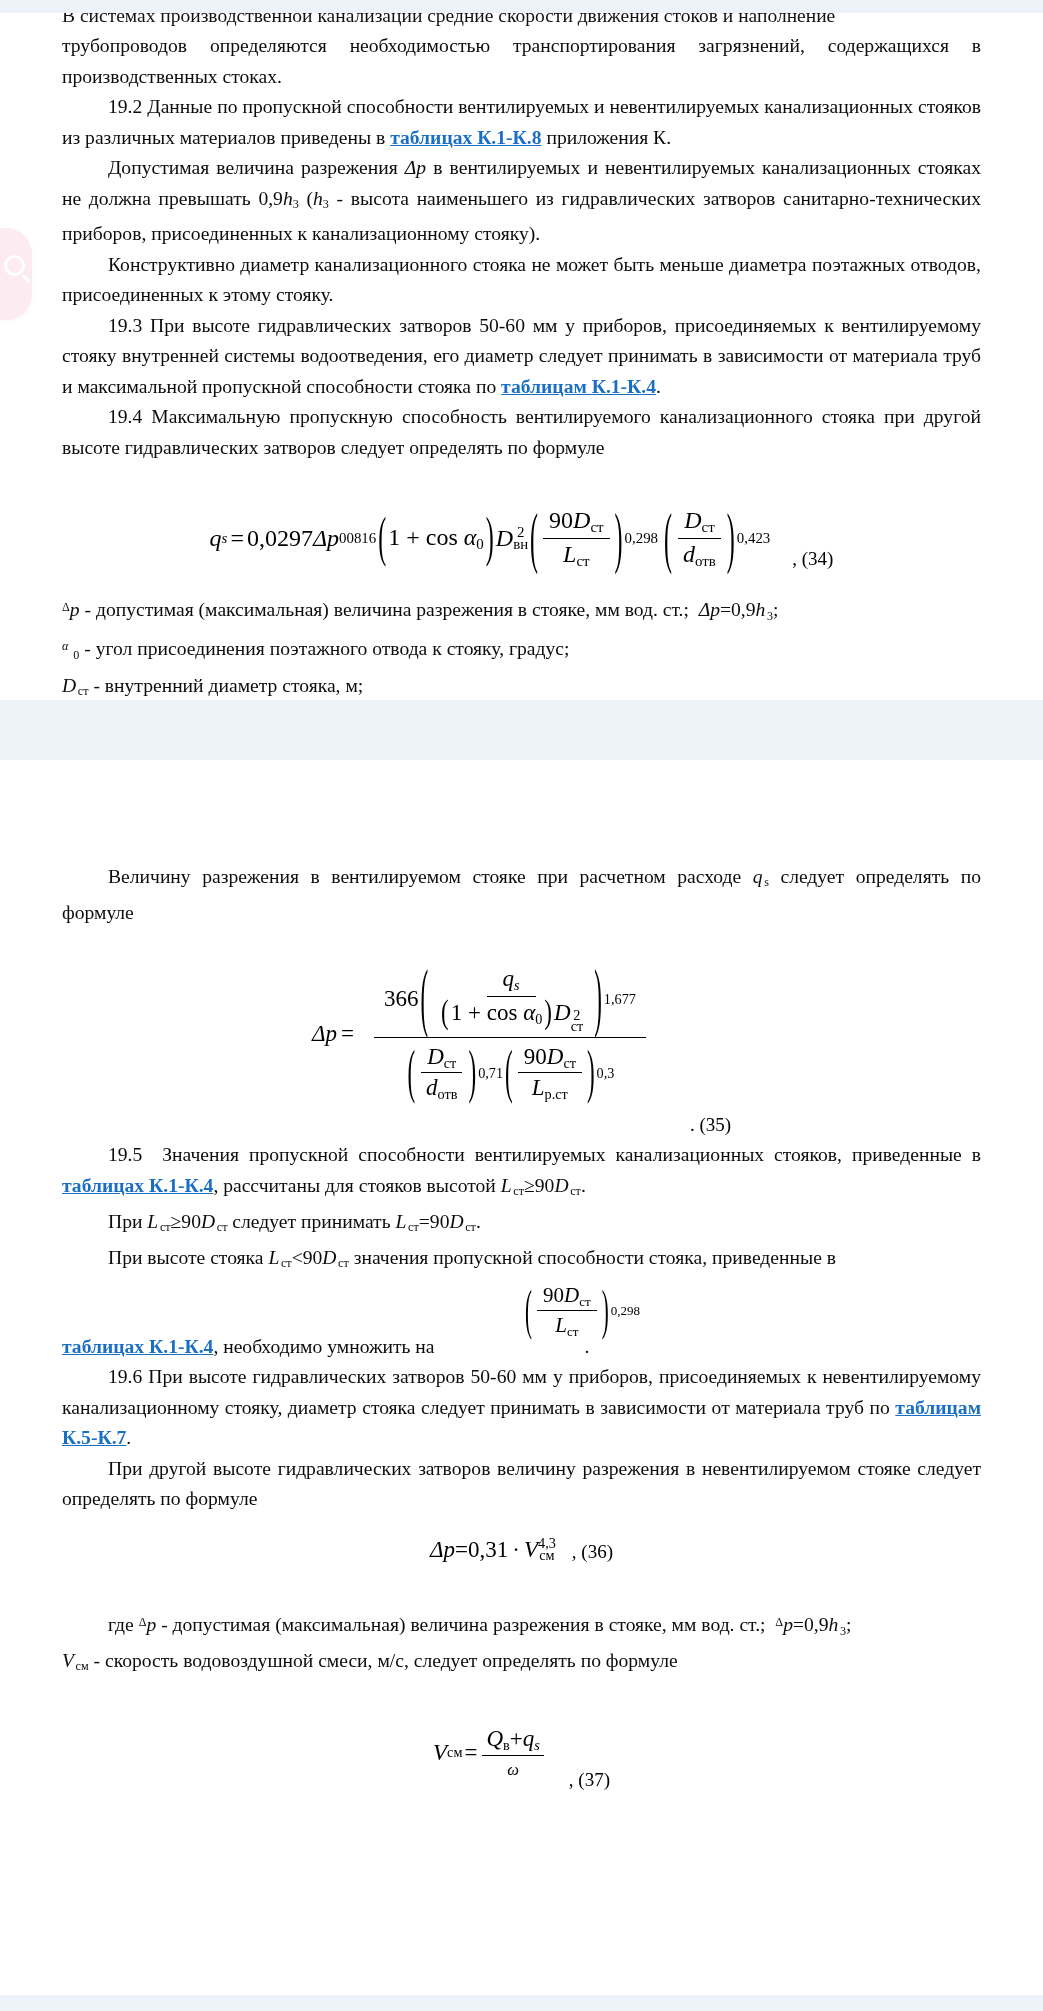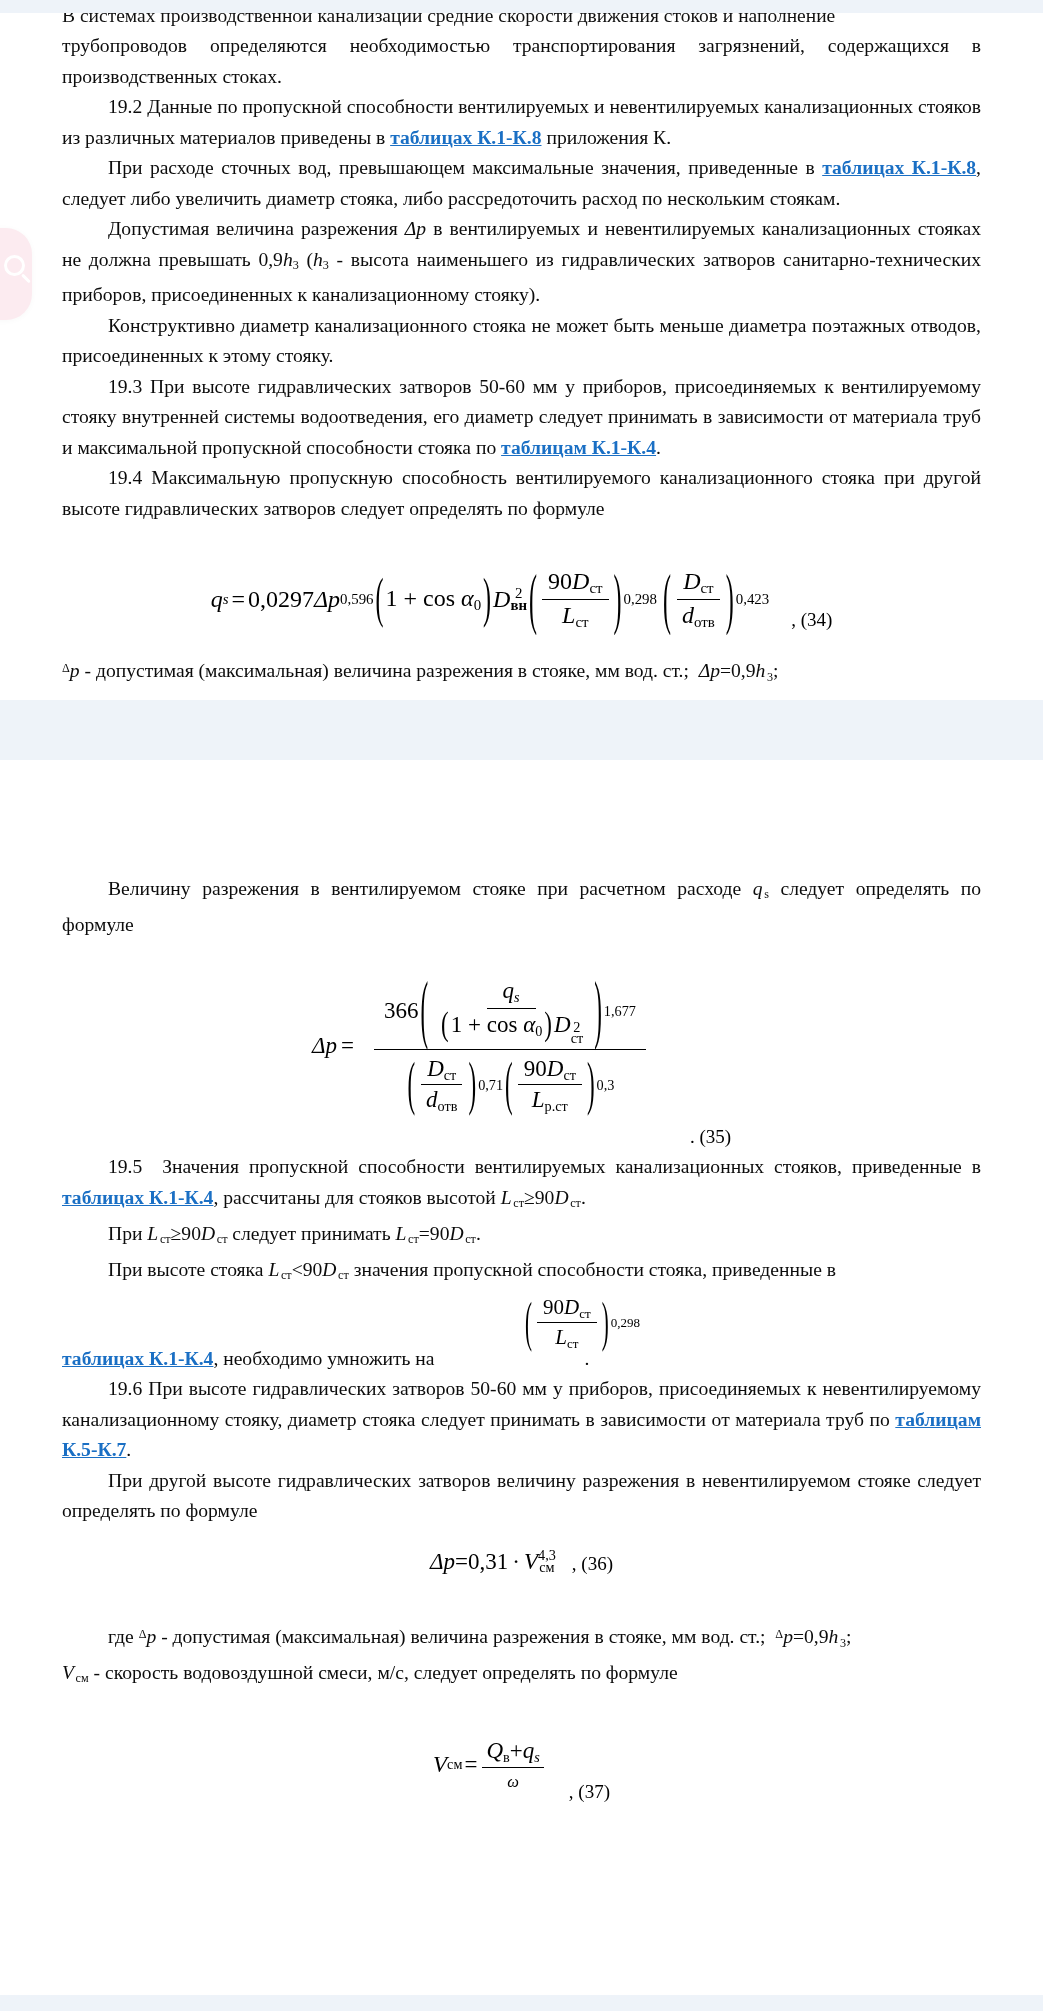--- a/index.html
+++ b/index.html
@@ -24,21 +24,21 @@
   }
   .page{
     position:absolute;left:0;width:1043px;background:#ffffff;
     box-sizing:border-box;
   }
   .page-one{top:13px;height:640px;padding:0 62px;}
   .gap-band{
     position:absolute;left:0;top:700px;width:1043px;height:60px;
     background:#eef3f9;
   }
-  .page-two{top:760px;height:1228px;padding:16px 62px;}
+  .page-two{top:760px;height:1228px;padding:4px 62px;}
   .bottom-band{
     position:absolute;left:0;top:1995px;width:1043px;height:16px;
     background:#eef3f9;
   }
 
   
   .clipped{
     position:relative;
     height:18px;
     overflow:hidden;
@@ -152,47 +152,46 @@
   <div class="page page-one">
 
     <div class="clipped">
       <span>В системах производственной канализации средние скорости движения стоков и наполнение</span>
     </div>
 
     <p class="t"><span>трубопроводов определяются необходимостью транспортирования загрязнений, содержащихся в производственных стоках.</span></p>
 
     <p class="t ind"><span>19.2  Данные по пропускной способности вентилируемых и невентилируемых канализационных стояков из различных материалов приведены в </span><a class="lnk" href="#">таблицах К.1-К.8</a><span> приложения К.</span></p>
 
-    <p class="t ind"><span>При расходе сточных вод, превышающем максимальные значения, приведенные в </span><a class="lnk" href="#">таблицах К.1-К.8</a><span>, следует либо увеличить диаметр стояка, либо рассредоточить расход по нескольким стоякам.</span></p>
 
     <p class="t ind">Допустимая величина разрежения <span class="mi">Δ<span class="mi">p</span></span> в вентилируемых и невентилируемых канализационных стояках не должна превышать 0,9<span class="mi">h</span><span class="sub">3</span> (<span class="mi">h</span><span class="sub">3</span> - высота наименьшего из гидравлических затворов санитарно-технических приборов, присоединенных к канализационному стояку).</p>
 
     <p class="t ind"><span>Конструктивно диаметр канализационного стояка не может быть меньше диаметра поэтажных отводов, присоединенных к этому стояку.</span></p>
 
     <p class="t ind"><span>19.3  При высоте гидравлических затворов 50-60 мм у приборов, присоединяемых к вентилируемому стояку внутренней системы водоотведения, его диаметр следует принимать в зависимости от материала труб и максимальной пропускной способности стояка по </span><a class="lnk" href="#">таблицам К.1-К.4</a><span>.</span></p>
 
     <p class="t ind"><span>19.4 Максимальную пропускную способность вентилируемого канализационного стояка при другой высоте гидравлических затворов следует определять по формуле</span></p>
 
     <div class="spacer-l"></div>
 
     <div class="mathline" style="font-size:24px;">
       <span class="mrow">
         <span class="mi">q</span>
           <span class="subi">s</span>
         <span class="mn" style="margin:0 3px;">=</span>
         <span class="mn">0,0297</span>
         <span class="mi">Δ<span class="mi">p</span></span>
-          <span class="sup">0,596</span>
+          <span class="sup">00816</span>
         <span class="paren">(</span>
         <span class="mn">1 + cos&nbsp;<span class="mi">α</span><span class="sub">0</span></span>
         <span class="paren">)</span>
         <span class="mi">D</span>
           <span style="display:inline-flex;flex-direction:column;line-height:.8;vertical-align:middle;">
             <span class="sup" style="vertical-align:0;">2</span>
-            <span class="sub" style="vertical-align:0;font-weight:bold;">вн</span>
+            <span class="sub" style="vertical-align:0;">вн</span>
           </span>
         <span class="paren" style="transform:scaleY(2.8);">(</span>
         <span class="frac">
           <span class="num"><span class="mn">90</span><span class="mi">D</span><span class="sub">ст</span></span>
           <span class="den"><span class="mi">L</span><span class="sub">ст</span></span>
         </span>
         <span class="paren" style="transform:scaleY(2.8);">)</span>
         <span class="supout">0,298</span>
         <span class="paren" style="transform:scaleY(2.8);margin-left:6px;">(</span>
         <span class="frac">

